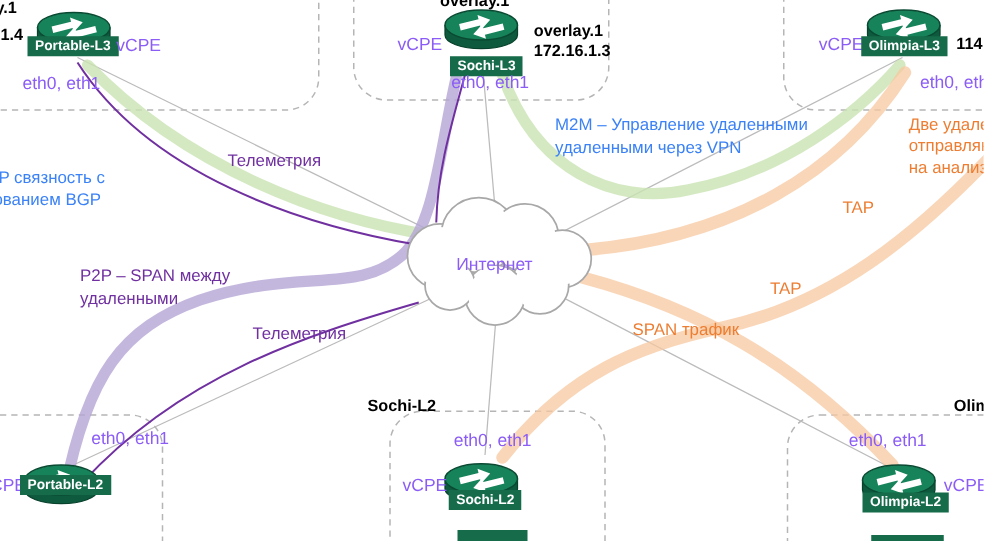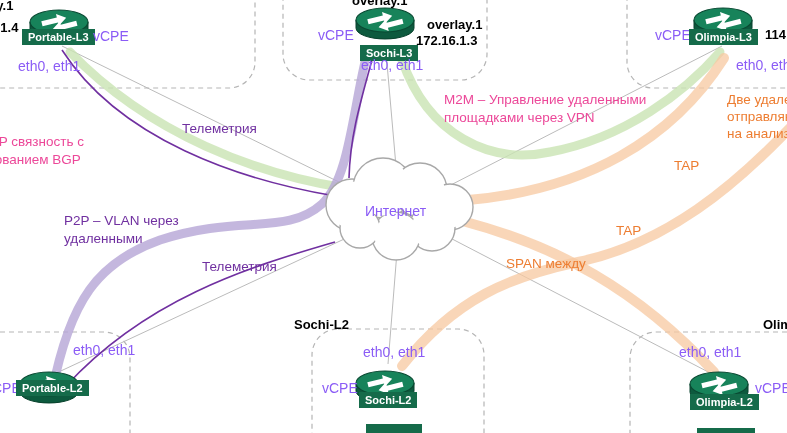--- a/index.html
+++ b/index.html
@@ -6,29 +6,29 @@
   .canvas{position:relative;width:787px;height:433px;background:#fff;overflow:hidden;
           font-family:"Liberation Sans",sans-serif;}
   .layer{position:absolute;left:0;top:0;}
   .abs{position:absolute;white-space:nowrap;}
   .lbl{font-size:14px;color:#8b5cf6;}
   .bold{font-size:13px;font-weight:bold;color:#000;}
   .badge{position:absolute;white-space:nowrap;background:#156b4a;color:#fff;
          font-size:11px;font-weight:bold;padding:1px 6px;line-height:14px;}
   .badgestrip{position:absolute;background:#156b4a;}
   .np{color:#7030a0;font-size:13.5px;}
-  .ng{color:#ec4899;font-size:13.5px;}
+  .ng{color:#3b82f6;font-size:13.5px;}
   .no{color:#ed7d31;font-size:13.5px;}
   .router{position:absolute;width:62px;height:42px;}
 
   #frag1{left:352px;top:-7px}
   #ol0a{left:-42px;top:-2px} #ol0b{left:-43px;top:20px}
   #r0{left:28px;top:4px} #b0{left:22px;top:29px} #v0{left:93px;top:28px} #e0{left:18px;top:58px}
   #v1{left:318px;top:27px} #r1{left:354px;top:2px} #b1{left:360px;top:45px}
-  #ol1a{left:427px;top:17px} #ol1b{left:416px;top:33px} #e1{left:361px;top:57px}
+  #ol1a{left:427px;top:17px} #ol1b{left:427px;top:33px} #e1{left:361px;top:57px}
   #v2{left:655px;top:27px} #r2{left:692px;top:2px} #b2{left:689px;top:29px}
   #ip2{left:765px;top:27px} #e2{left:736px;top:57px}
   #v3{left:-15px;top:380px} #r3{left:18px;top:366px} #b3{left:16px;top:380px} #e3{left:73px;top:342px}
   #t4{left:294px;top:317px} #e4{left:363px;top:344px} #v4{left:322px;top:380px}
   #r4{left:354px;top:365px} #b4{left:359px;top:392px}
   #strip4{left:366px;top:424px;width:56px;height:9px}
   #t5{left:763px;top:317px} #e5{left:679px;top:344px} #r5{left:688px;top:366px}
   #v5{left:755px;top:380px} #b5{left:690px;top:394px}
   #strip5{left:697px;top:428px;width:58px;height:5px}
   #cloudlbl{left:365px;top:203px}
@@ -169,26 +169,26 @@
   <div id="t5" class="abs bold">Olimpia-L2</div>
   <div id="e5" class="abs lbl">eth0, eth1</div>
   <div id="v5" class="abs lbl">vCPE</div>
   <div id="b5" class="badge">Olimpia-L2</div>
   <div id="strip5" class="badgestrip"></div>
 
   <div id="cloudlbl" class="abs lbl">Интернет</div>
 
   <div id="telem1" class="abs np">Телеметрия</div>
   <div id="telem2" class="abs np">Телеметрия</div>
-  <div id="p2p1" class="abs np">P2P – VLAN через</div>
+  <div id="p2p1" class="abs np">P2P – SPAN между</div>
   <div id="p2p2" class="abs np">удаленными</div>
   <div id="m2m1" class="abs ng">M2M – Управление удаленными</div>
-  <div id="m2m2" class="abs ng">площадками через VPN</div>
+  <div id="m2m2" class="abs ng">удаленными через VPN</div>
   <div id="bgp1" class="abs ng">IP связность с</div>
   <div id="bgp2" class="abs ng">использованием BGP</div>
   <div id="tap1" class="abs no">TAP</div>
   <div id="tap2" class="abs no">TAP</div>
-  <div id="span1" class="abs no">SPAN между</div>
+  <div id="span1" class="abs no">SPAN трафик</div>
   <div id="an1" class="abs no">Две удаленные</div>
   <div id="an2" class="abs no">отправляют</div>
   <div id="an3" class="abs no">на анализ</div>
 
 </div>
 
 </body></html>

